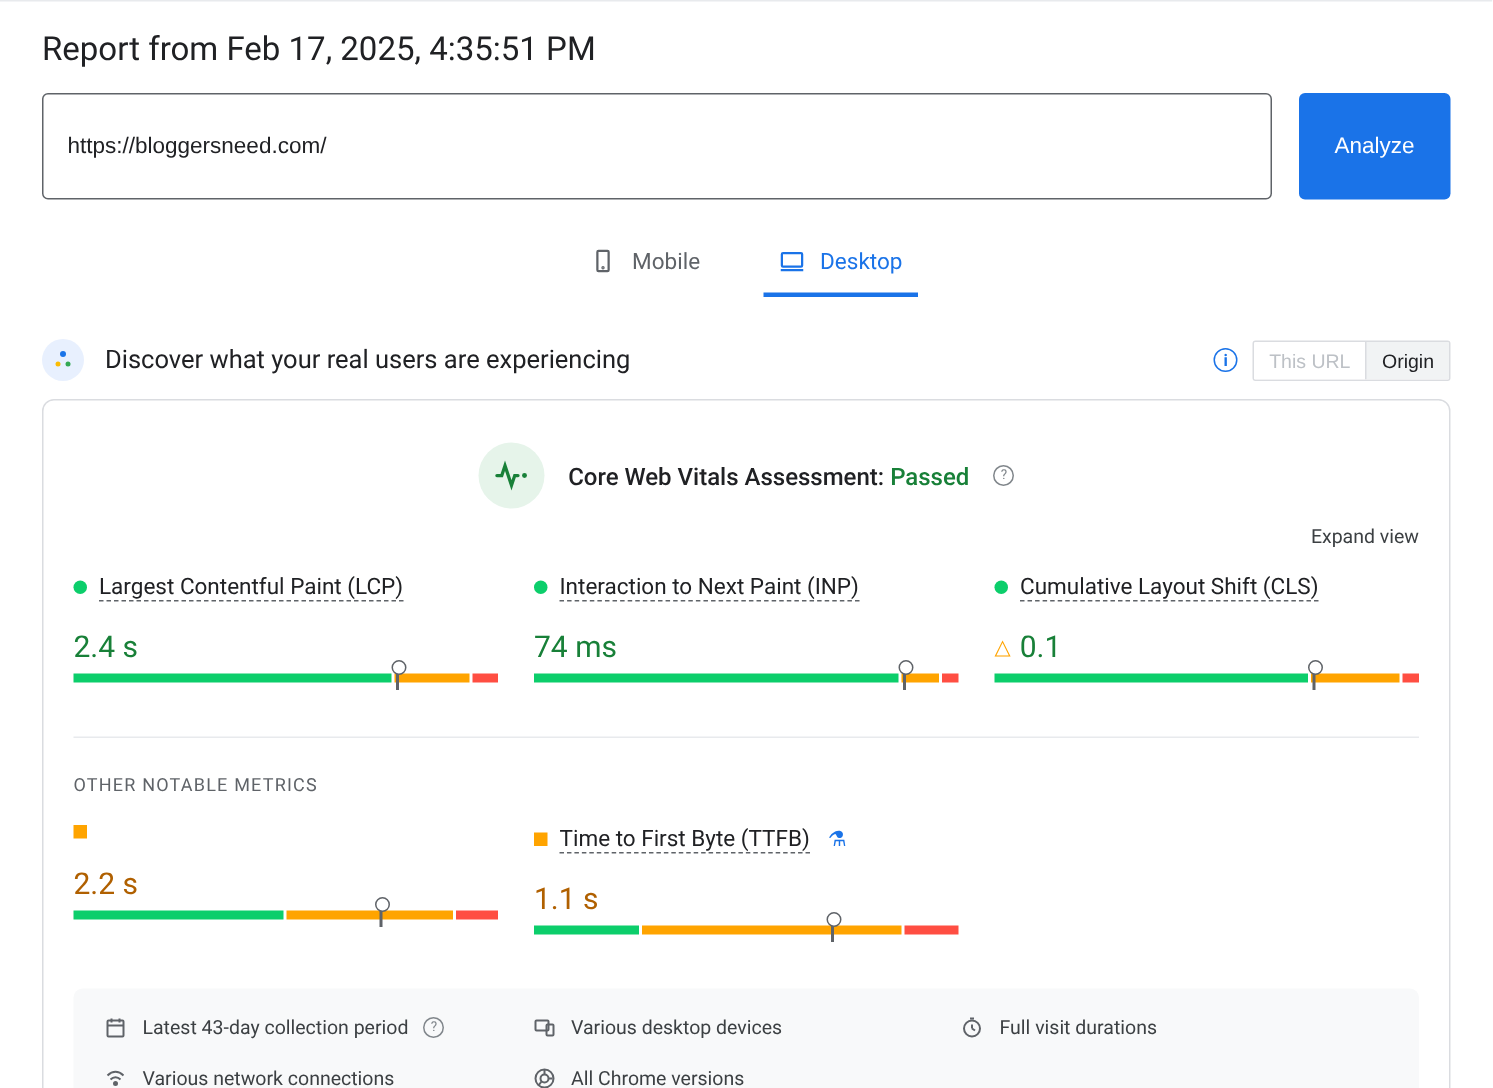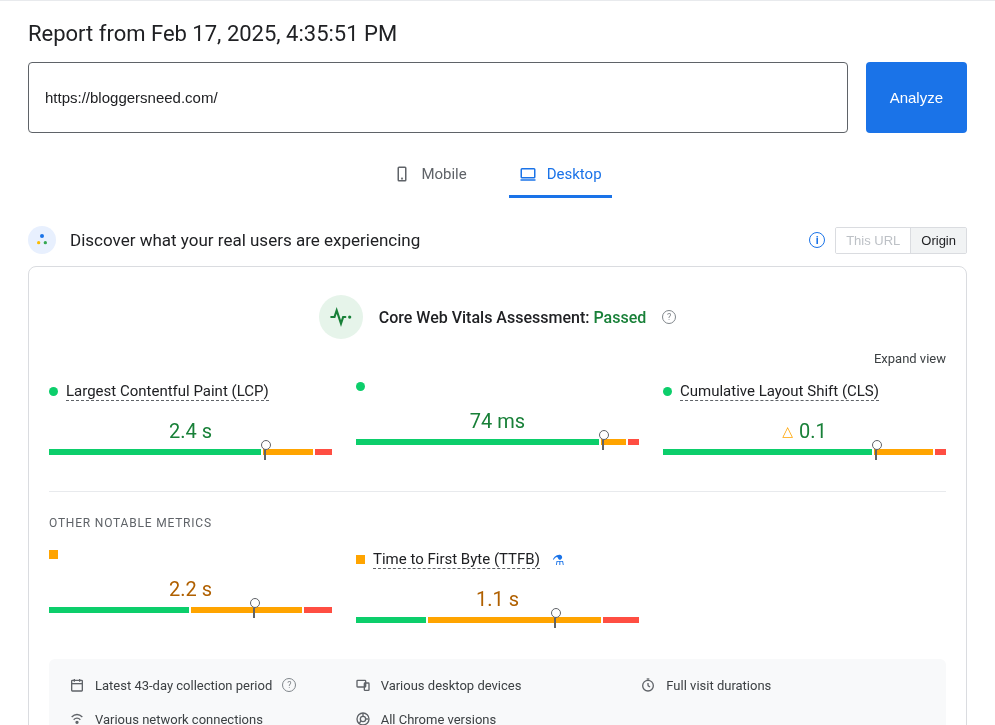--- a/index.html
+++ b/index.html
@@ -31,21 +31,21 @@
 .help-icon { width: 14px; height: 14px; border: 1.2px solid #80868b; border-radius: 50%; display: inline-flex; align-items: center; justify-content: center; color: #80868b; font-size: 9px; }
 .expand-row { text-align: right; font-size: 13px; color: #3c4043; margin-bottom: 16px; cursor: pointer; }
 .metrics-grid { display: grid; grid-template-columns: 1fr 1fr 1fr; gap: 24px; margin-bottom: 36px; }
 .metric { }
 .metric-header { display: flex; align-items: center; gap: 8px; margin-bottom: 18px; }
 .status-dot { width: 9px; height: 9px; border-radius: 50%; }
 .status-square { width: 9px; height: 9px; }
 .status-green { background: #0cce6b; }
 .status-orange { background: #ffa400; }
 .metric-name { font-size: 15px; color: #202124; border-bottom: 1px dashed #5f6368; cursor: pointer; }
-.metric-value-row { display: flex; justify-content: center; align-items: center; gap: 6px; margin-bottom: 6px; }
+.metric-value-row { display: flex; justify-content: flex-start; align-items: center; gap: 6px; margin-bottom: 6px; }
 .metric-value { font-size: 20px; font-weight: 400; }
 .val-green { color: #188038; }
 .val-amber { color: #b06000; }
 .warn-tri { color: #ffa400; font-size: 14px; }
 .bar { display: flex; height: 6px; gap: 2px; position: relative; }
 .seg { height: 100%; }
 .seg-g { background: #0cce6b; }
 .seg-o { background: #ffa400; }
 .seg-r { background: #ff4e42; }
 .marker { position: absolute; top: -5px; width: 2px; height: 16px; background: #5f6368; }
@@ -134,20 +134,21 @@
         <div class="bar">
           <div class="seg seg-g" style="width:76%"></div>
             <div class="seg seg-o" style="width:18%"></div>
             <div class="seg seg-r" style="width:6%"></div>
           <div class="marker" style="left:76%"></div>
         </div>
       </div>
       <div class="metric">
         <div class="metric-header">
           <span class="status-dot status-green"></span>
+          <span class="metric-name">Interaction to Next Paint (INP)</span>
         </div>
         <div class="metric-value-row">
             <span class="metric-value val-green">74 ms</span>
           </div>
         <div class="bar">
           <div class="seg seg-g" style="width:87%"></div>
             <div class="seg seg-o" style="width:9%"></div>
             <div class="seg seg-r" style="width:4%"></div>
           <div class="marker" style="left:87%"></div>
         </div>

